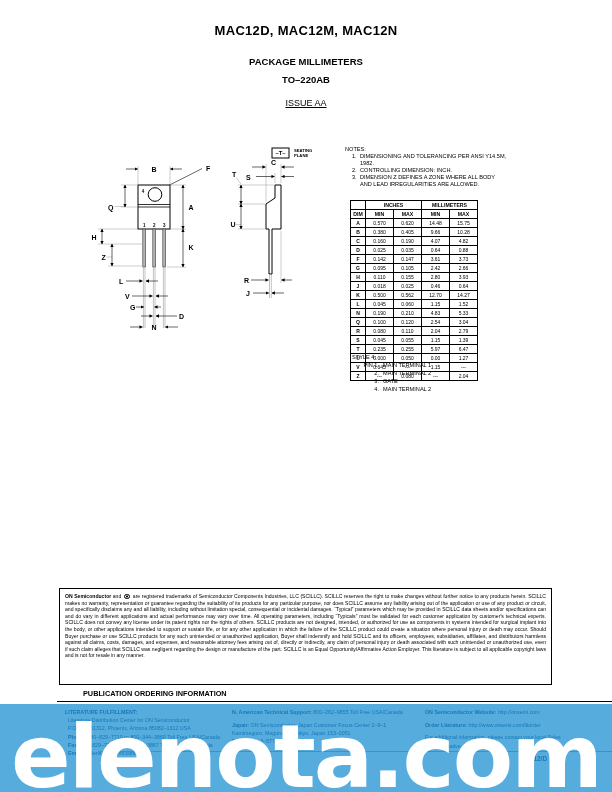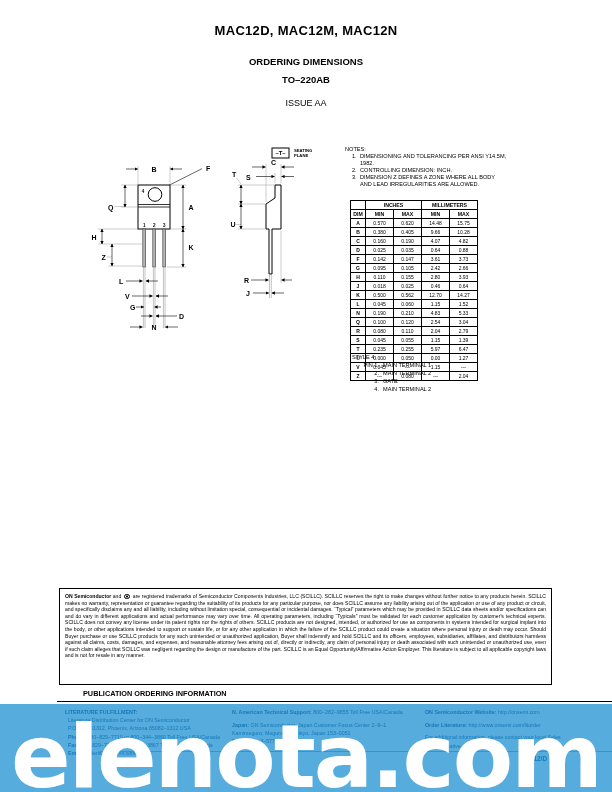--- a/index.html
+++ b/index.html
@@ -6,21 +6,21 @@
   html,body { background:#ffffff; -webkit-text-size-adjust:none; }
   .page { position:relative; width:612px; height:792px; margin:4px auto; background:#fff;
           font-family:"Liberation Sans", sans-serif; color:#000; overflow:hidden; }
 
   
   .hdr { position:absolute; left:0; width:100%; text-align:center; }
   .t1 { top:19px; font-size:13px; font-weight:bold; letter-spacing:.3px; }
   .t2 { top:52px; font-size:9.5px; font-weight:bold; }
   .t3 { top:70px; font-size:9.5px; font-weight:bold;text-align:center; }
   .t4 { top:82px; font-size:9px; }
-  .t5 { top:94px; font-size:9px; }
+  .t5 { top:94px; font-size:9px;text-decoration:underline; }
 
   
   svg.drawing { position:absolute; left:88px; top:136px; }
   svg.drawing text { font-family:"Liberation Sans", sans-serif; font-weight:bold; fill:#000; }
   .dimtxt { font-size:7px; }
   .pintxt { font-size:4.5px; }
   .sptxt  { font-size:4.2px; }
   .ttxt   { font-size:5.8px; }
   .oln  { stroke:#000; stroke-width:1; fill:#fff; }
   .thin { stroke:#000; stroke-width:.8; fill:none; }
@@ -77,21 +77,21 @@
   .watermark { position:absolute; left:50%; top:50%; transform:translate(-50%,-44%);
                font-family:"DejaVu Sans", sans-serif; font-weight:bold; font-size:88px;
                letter-spacing:-2px; color:#ffffff; white-space:nowrap; }
 </style>
 </head>
 <body>
 
 <div class="page">
 
   <div class="hdr t1">MAC12D, MAC12M, MAC12N</div>
-  <div class="hdr t2">ORDERING DIMENSIONS</div>
+  <div class="hdr t2">PACKAGE MILLIMETERS</div>
   <div class="hdr t3">TO–220AB</div>
   <div class="hdr t5">ISSUE AA</div>
 
   <svg class="drawing" width="260" height="215" viewBox="0 0 260 215">
     <defs>
       <marker id="ah" viewBox="0 0 10 10" refX="9" refY="5" markerWidth="5.5" markerHeight="5.5" orient="auto-start-reverse">
         <path d="M0,0 L10,5 L0,10 z" fill="#000"></path>
       </marker>
     </defs>
 

